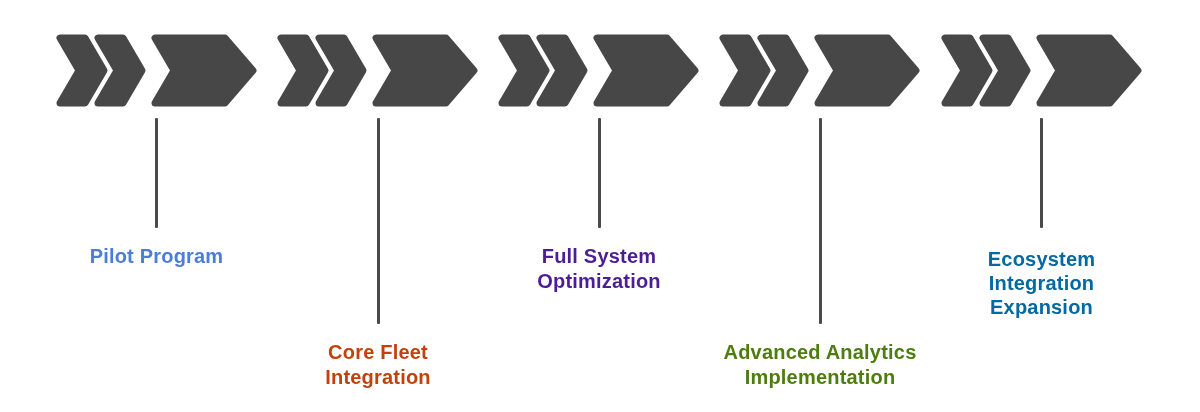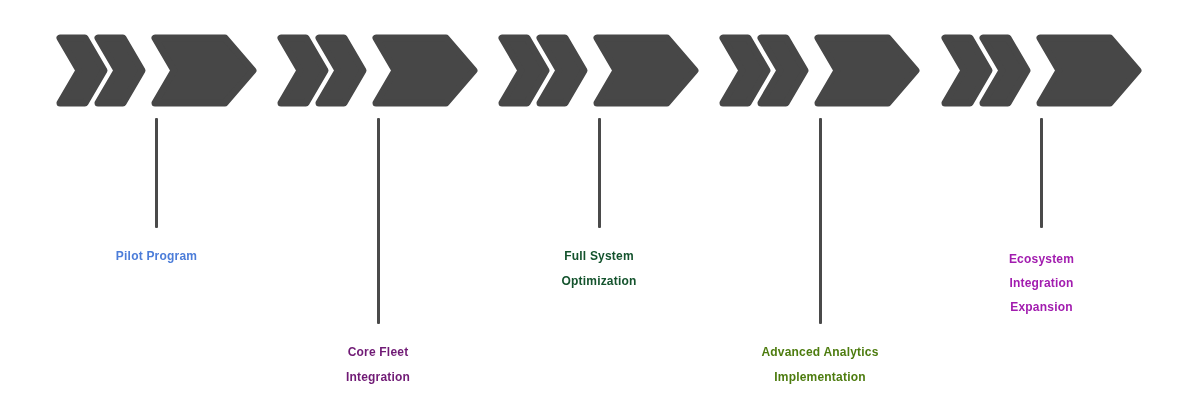--- a/index.html
+++ b/index.html
@@ -34,21 +34,21 @@
     background: var(--connector-color, #4a4a4a);
     border-radius: 1px;
   }
   .connector.short { height: 110px; }
   .connector.long  { height: 206px; }
   .label {
     position: absolute;
     width: 220px;
     text-align: center;
     font-weight: bold;
-    font-size: 12px;
+    font-size: 20px;
     letter-spacing: 0.2px;
     line-height: 25px;
     white-space: pre-line;
   }
   .label.row-high  { top: 244px; }
   .label.row-high3 { top: 247px; line-height: 24px; }
   .label.row-low   { top: 340px; }
 </style>
 </head>
 <body>
@@ -65,32 +65,32 @@
     <div class="label row-high" style="left: 46.5px; color: rgb(76, 125, 217);">Pilot Program</div>
   </div>
 
   <div class="stage">
     <svg class="chevrons" style="left:277px" width="201" height="73" viewBox="-4 -4 201 73">
       <polygon class="chev" points="0,0 25,0 44,32.5 25,65 0,65 19,32.5"></polygon>
       <polygon class="chev" points="38,0 63,0 82,32.5 63,65 38,65 57,32.5"></polygon>
       <polygon class="chev" points="95,0 165,0 193,32.5 165,65 95,65 114,32.5"></polygon>
     </svg>
     <div class="connector long" style="left:376.5px"></div>
-    <div class="label row-low" style="left: 268px; color: #701a75;">Core Fleet
+    <div class="label row-low" style="left: 268px; color: #c2410c;">Core Fleet
 Integration</div>
   </div>
 
   <div class="stage">
     <svg class="chevrons" style="left:498px" width="201" height="73" viewBox="-4 -4 201 73">
       <polygon class="chev" points="0,0 25,0 44,32.5 25,65 0,65 19,32.5"></polygon>
       <polygon class="chev" points="38,0 63,0 82,32.5 63,65 38,65 57,32.5"></polygon>
       <polygon class="chev" points="95,0 165,0 193,32.5 165,65 95,65 114,32.5"></polygon>
     </svg>
     <div class="connector short" style="left:597.5px"></div>
-    <div class="label row-high" style="left: 489px; color: #14532d;">Full System
+    <div class="label row-high" style="left: 489px; color: #4c1d95;">Full System
 Optimization</div>
   </div>
 
   <div class="stage">
     <svg class="chevrons" style="left:719px" width="201" height="73" viewBox="-4 -4 201 73">
       <polygon class="chev" points="0,0 25,0 44,32.5 25,65 0,65 19,32.5"></polygon>
       <polygon class="chev" points="38,0 63,0 82,32.5 63,65 38,65 57,32.5"></polygon>
       <polygon class="chev" points="95,0 165,0 193,32.5 165,65 95,65 114,32.5"></polygon>
     </svg>
     <div class="connector long" style="left:818.5px"></div>
@@ -98,18 +98,18 @@
 Implementation</div>
   </div>
 
   <div class="stage">
     <svg class="chevrons" style="left:941px" width="201" height="73" viewBox="-4 -4 201 73">
       <polygon class="chev" points="0,0 25,0 44,32.5 25,65 0,65 19,32.5"></polygon>
       <polygon class="chev" points="38,0 63,0 82,32.5 63,65 38,65 57,32.5"></polygon>
       <polygon class="chev" points="95,0 165,0 193,32.5 165,65 95,65 114,32.5"></polygon>
     </svg>
     <div class="connector short" style="left:1040px"></div>
-    <div class="label row-high3" style="left: 931.5px; color: #a21caf;">Ecosystem
+    <div class="label row-high3" style="left: 931.5px; color: #0369a1;">Ecosystem
 Integration
 Expansion</div>
   </div>
 
 </div>
 
 </body></html>

